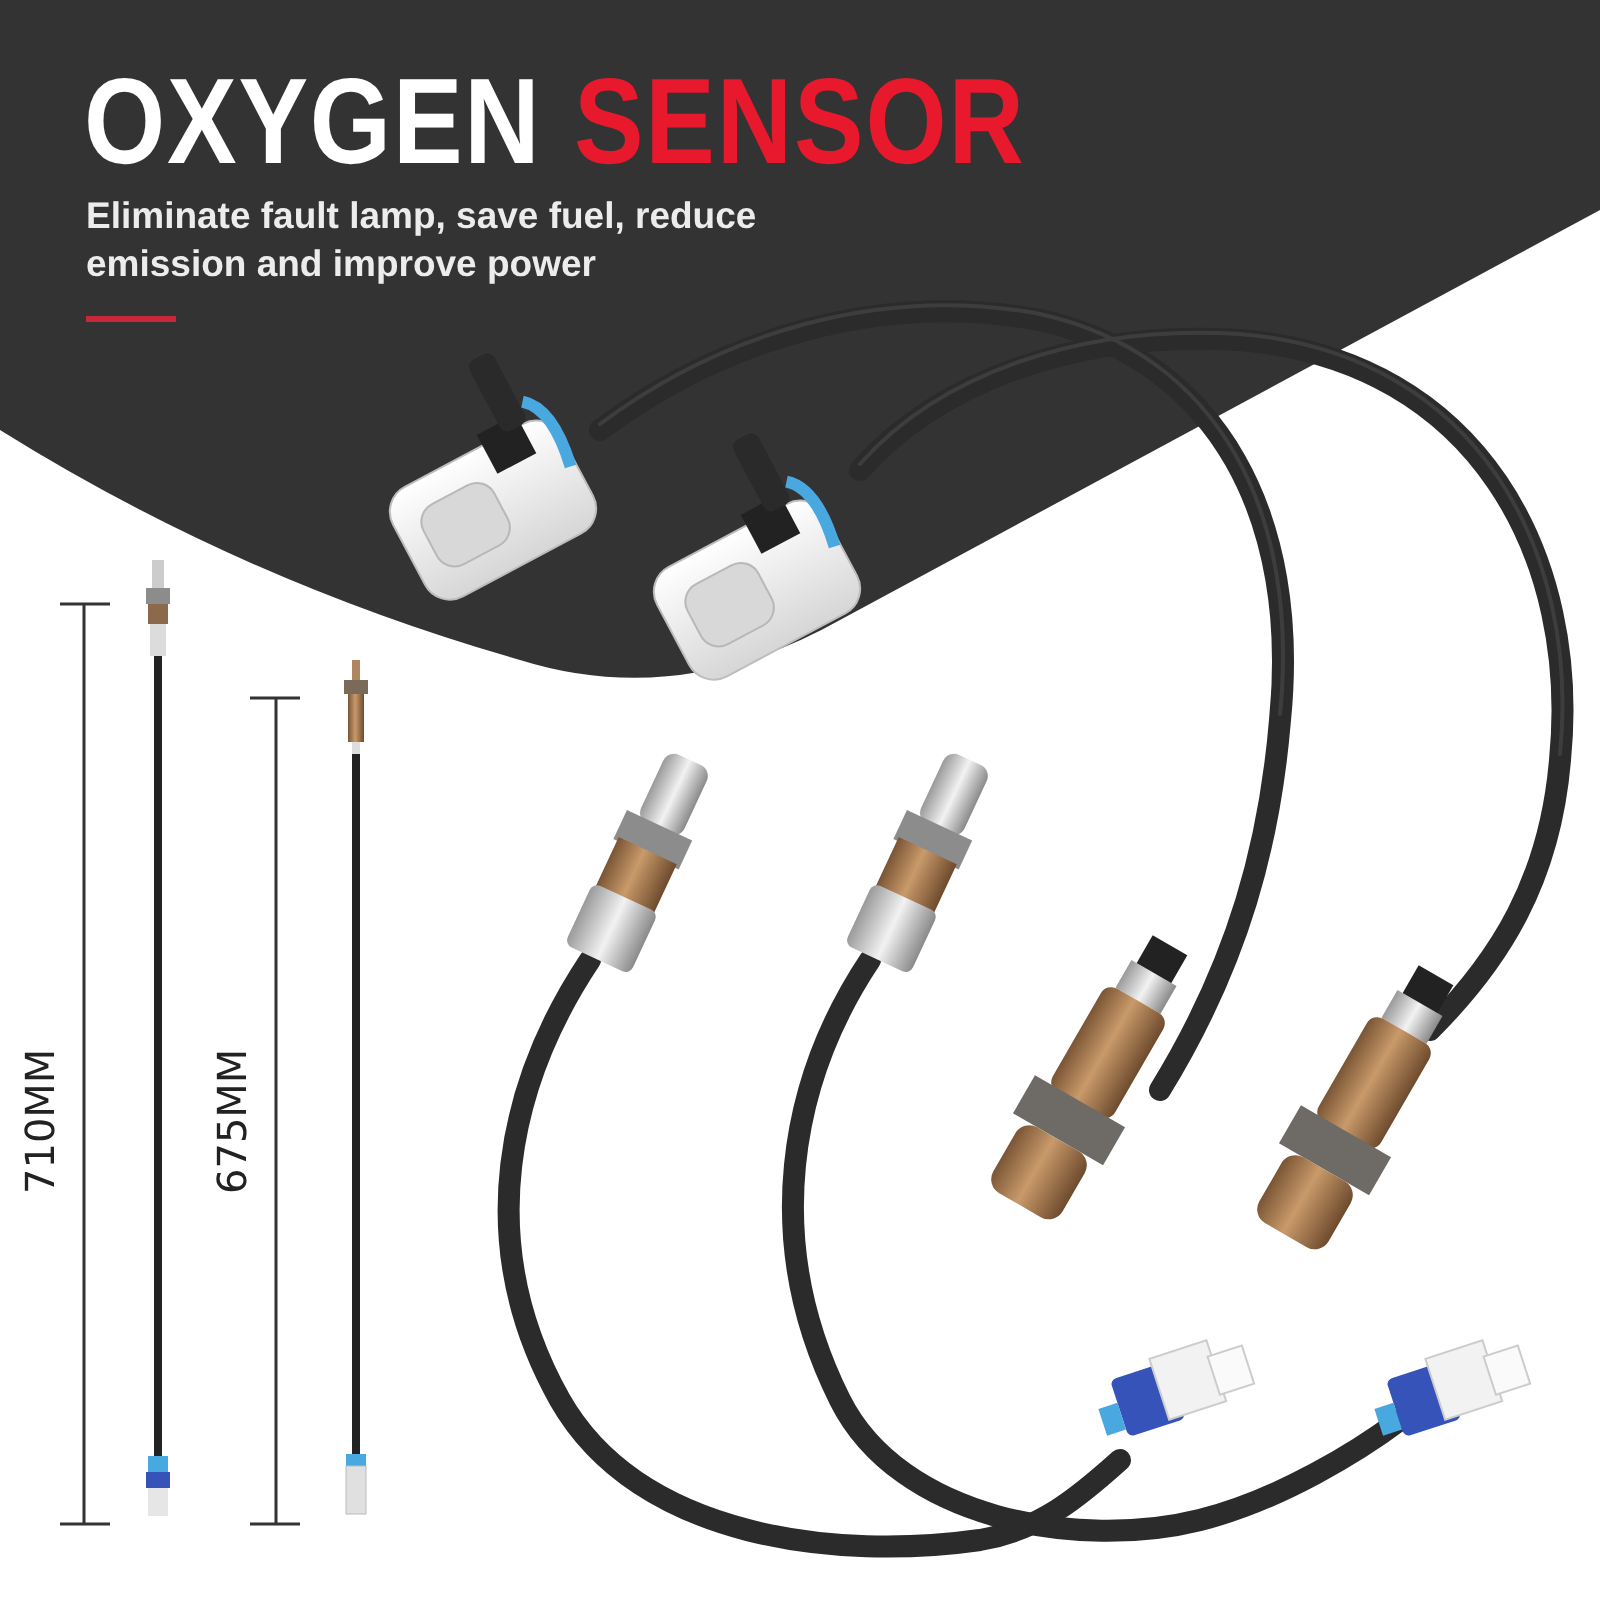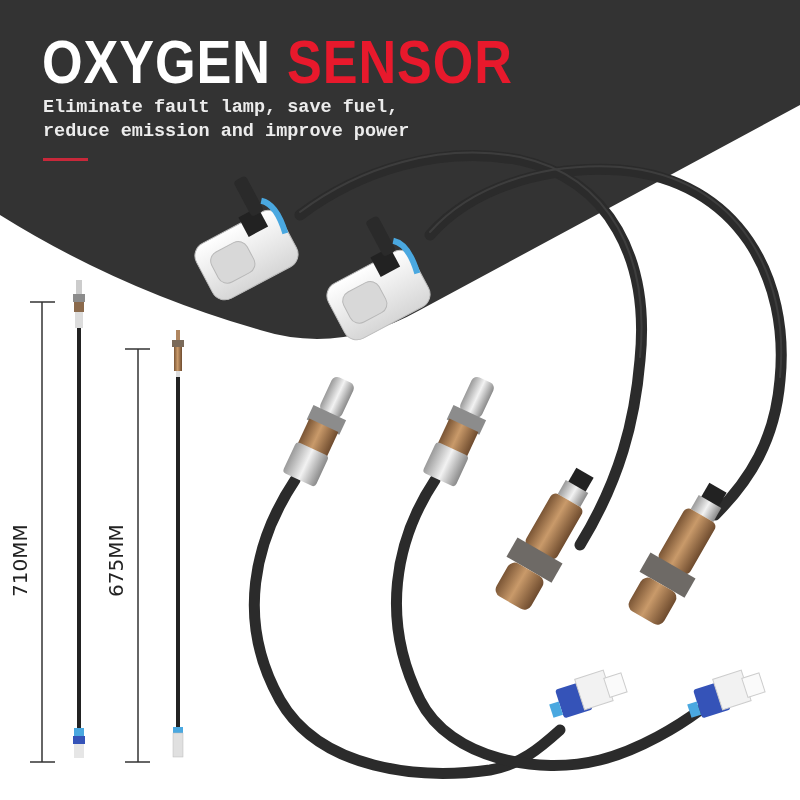--- a/index.html
+++ b/index.html
@@ -1,21 +1,21 @@
 <!DOCTYPE html>
 <html><head>
   <meta charset="utf-8">
   <style>
     html, body { margin: 0; padding: 0; }
     body { width: 800px; height: 800px; position: relative; overflow: hidden; background: #ffffff; font-family: "DejaVu Sans", sans-serif; }
     #stage { position: absolute; left: 0; top: 0; width: 800px; height: 800px; }
     .headline { position: absolute; left: 42px; top: 28px; font-family: "Liberation Sans", sans-serif; font-weight: 700; font-size: 58px; letter-spacing: 1px; line-height: 64px; transform: scaleX(0.9) scaleY(1.05); transform-origin: left top; white-space: nowrap; }
     .headline .w1 { color: #ffffff; }
     .headline .w2 { color: #e8192c; margin-left: 18px; }
-    .subtitle { position: absolute; left: 43px; top: 96px; width: 420px; color: #ececec; font-family: Liberation Mono, monospace; font-size: 18.5px; line-height: 24px; font-weight: 600; }
+    .subtitle { position: absolute; left: 43px; top: 96px; width: 420px; color: #ececec; font-family: Liberation Sans, sans-serif; font-size: 18.5px; line-height: 24px; font-weight: 600; }
     .accent-line { position: absolute; left: 43px; top: 158px; width: 45px; height: 3px; background: #c8283a; }
     .dim-label { position: absolute; color: #222; font-family: "DejaVu Sans", sans-serif; font-size: 20px; transform-origin: left top; transform: rotate(-90deg); white-space: nowrap; }
   </style>
 </head>
 <body>
 
 <svg id="stage" viewBox="0 0 800 800" xmlns="http://www.w3.org/2000/svg">
   <defs>
     <linearGradient id="bronze" x1="0" y1="0" x2="1" y2="0">
       <stop offset="0" stop-color="#7a5535"></stop>

